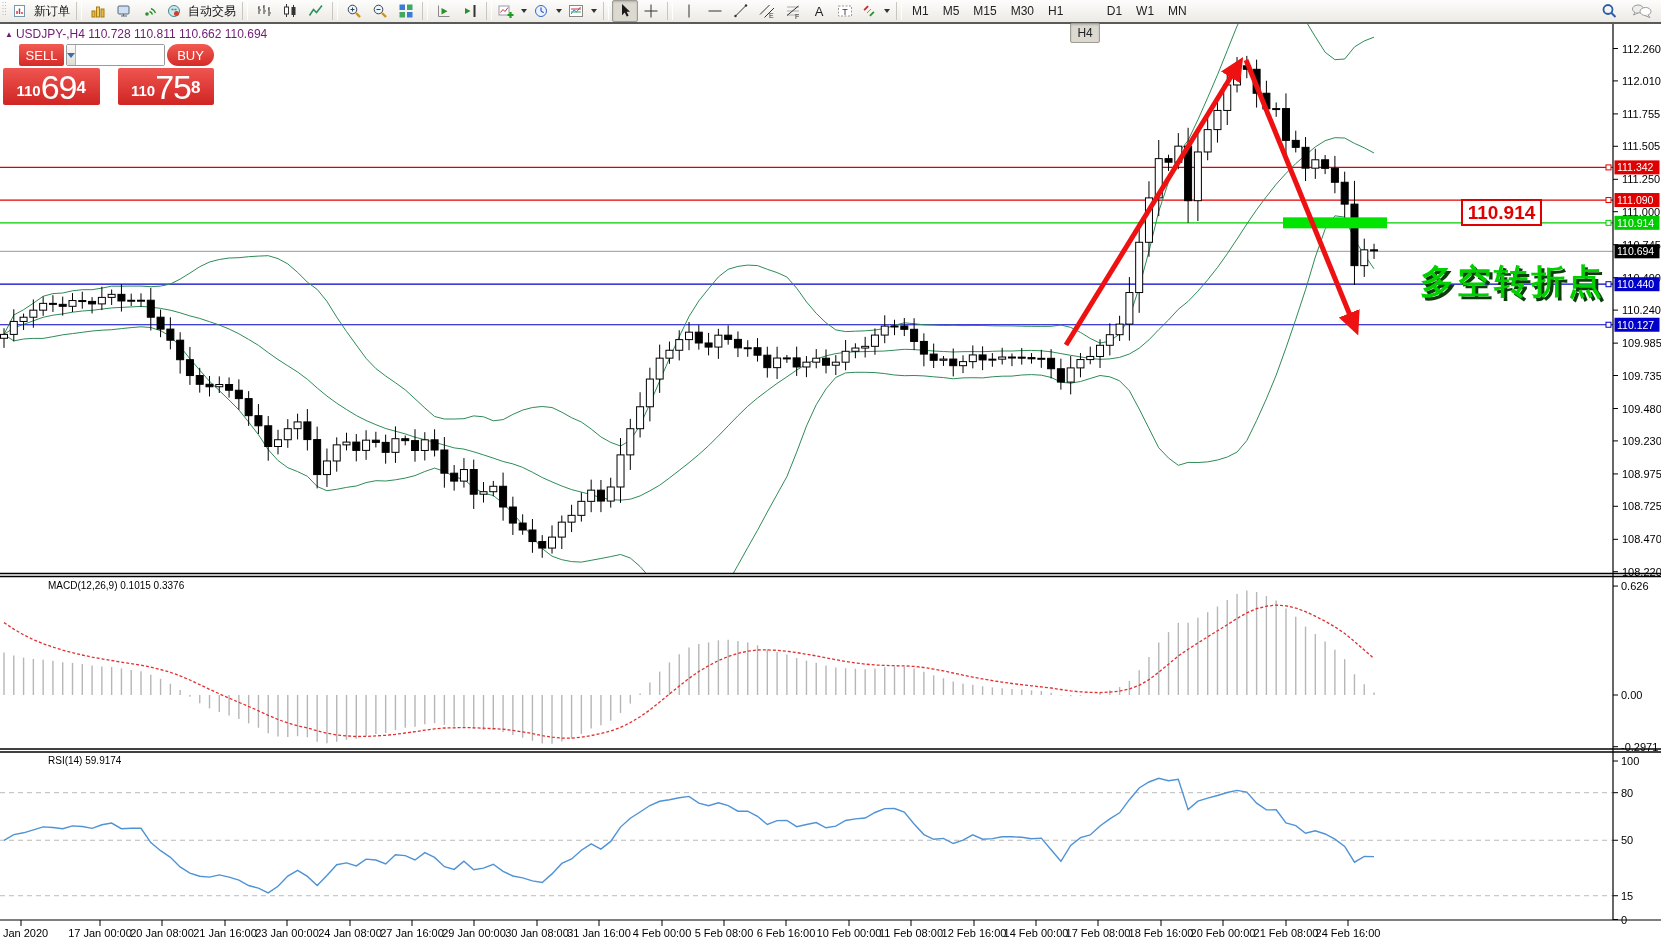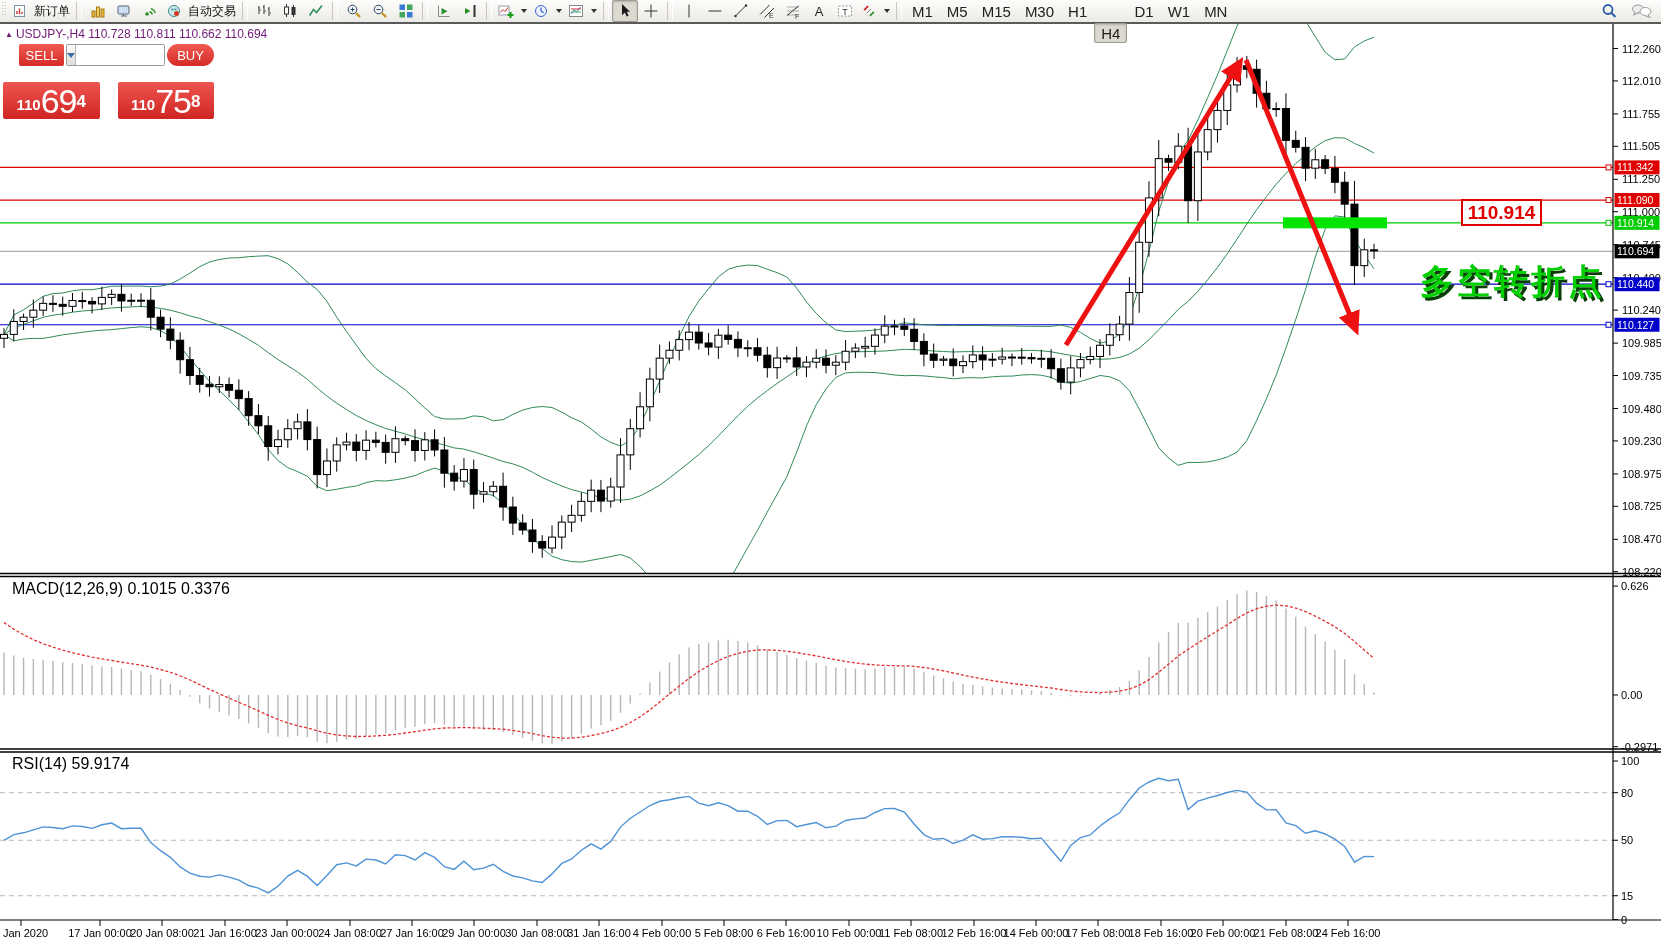--- a/index.html
+++ b/index.html
@@ -9,46 +9,46 @@
   #toolbar{position:absolute;left:0;top:0;width:1661px;height:22px;display:flex;align-items:center;
     background:linear-gradient(#fdfdfc,#eceae4);border-bottom:2px solid #5a5a5a;padding-left:1px;z-index:5;}
   .tsep{width:4px;height:18px;border-left:1px solid #c9c6bf;border-right:1px solid #fff;margin:0 3px;}
   .tbtn{height:20px;min-width:20px;display:flex;align-items:center;justify-content:center;gap:6px;
     padding:0 2px;border:1px solid transparent;border-radius:2px;cursor:default;}
   .tbtn.active{background:#dcd9d1;border-color:#9f9c94;box-shadow:inset 0 1px 2px rgba(0,0,0,.18);}
   .tbtn .lbl{font-size:12px;color:#111;white-space:nowrap;}
   .tbtn svg{display:block;}
   .dd{width:0;height:0;border-left:3.5px solid transparent;border-right:3.5px solid transparent;
     border-top:4px solid #333;margin-left:1px;}
-  .tf{height:18px;padding:0 6px;font-size:15px;color:#222;display:flex;align-items:center;
+  .tf{height:18px;padding:0 6px;font-size:12px;color:#222;display:flex;align-items:center;
     border:1px solid transparent;border-radius:2px;}
   .tf.active{background:#dcd9d1;border-color:#9f9c94;box-shadow:inset 0 1px 2px rgba(0,0,0,.18);font-weight:normal;margin-top:44px;}
   .spacer{flex:1;}
   
   #chart{position:absolute;left:0;top:0;z-index:1;}
   svg text{font-family:"Liberation Sans",sans-serif;}
   
   #symline{position:absolute;left:5px;top:27px;font-size:12px;color:#701a75;z-index:6;}
   #symline .mk{font-size:8px;vertical-align:1px;margin-right:3px;}
   
-  .panelabel{position:absolute;left:12px;font-size:16px;color:#000;z-index:6;}
+  .panelabel{position:absolute;left:0;font-size:10px;color:#000;z-index:6;padding-left:48px;}
   
   #tradepanel{position:absolute;left:3px;top:44px;width:211px;z-index:7;font-family:"Liberation Sans",sans-serif;}
   #tp-row1{display:flex;height:22px;padding-left:16px;}
   .tpbtn{background:linear-gradient(#f15b52,#d42a28);color:#fff;font-size:13px;display:flex;
     align-items:center;justify-content:center;border-radius:2px;}
   #sellbtn{width:45px;}
   #buybtn{width:47px;border-radius:11px;}
   #volwrap{flex:1;display:flex;margin:0 2px;border:1px solid #9a9a9a;background:#fff;border-radius:2px;overflow:hidden;}
   .spin{width:16px;background:linear-gradient(#fbfbfa,#dedcd6);display:flex;align-items:center;justify-content:center;}
   .spin.left{border-right:1px solid #b5b5b5;}
   .tri-dn{width:0;height:0;border-left:4px solid transparent;border-right:4px solid transparent;border-top:5px solid #3a6ea5;}
   #volinput{flex:1;border:0;outline:none;text-align:right;font-size:13px;padding-right:5px;color:#000;
     font-family:"Liberation Sans",sans-serif;}
-  #tp-row2{display:flex;height:37px;margin-top:16px;gap:18px;}
+  #tp-row2{display:flex;height:37px;margin-top:2px;gap:18px;}
   .bigprice{background:linear-gradient(#ef5550,#cf2523);color:#fff;flex:1;display:flex;align-items:flex-end;
     justify-content:center;border-radius:2px;padding-bottom:1px;}
   .bp-small{font-size:15px;font-weight:bold;line-height:26px;}
   .bp-big{font-size:34px;font-weight:normal;line-height:34px;letter-spacing:-1px;}
   .bp-sup{font-size:17px;font-weight:bold;line-height:40px;align-self:flex-start;}
 </style>
 </head>
 <body>
 
 <div id="app">

